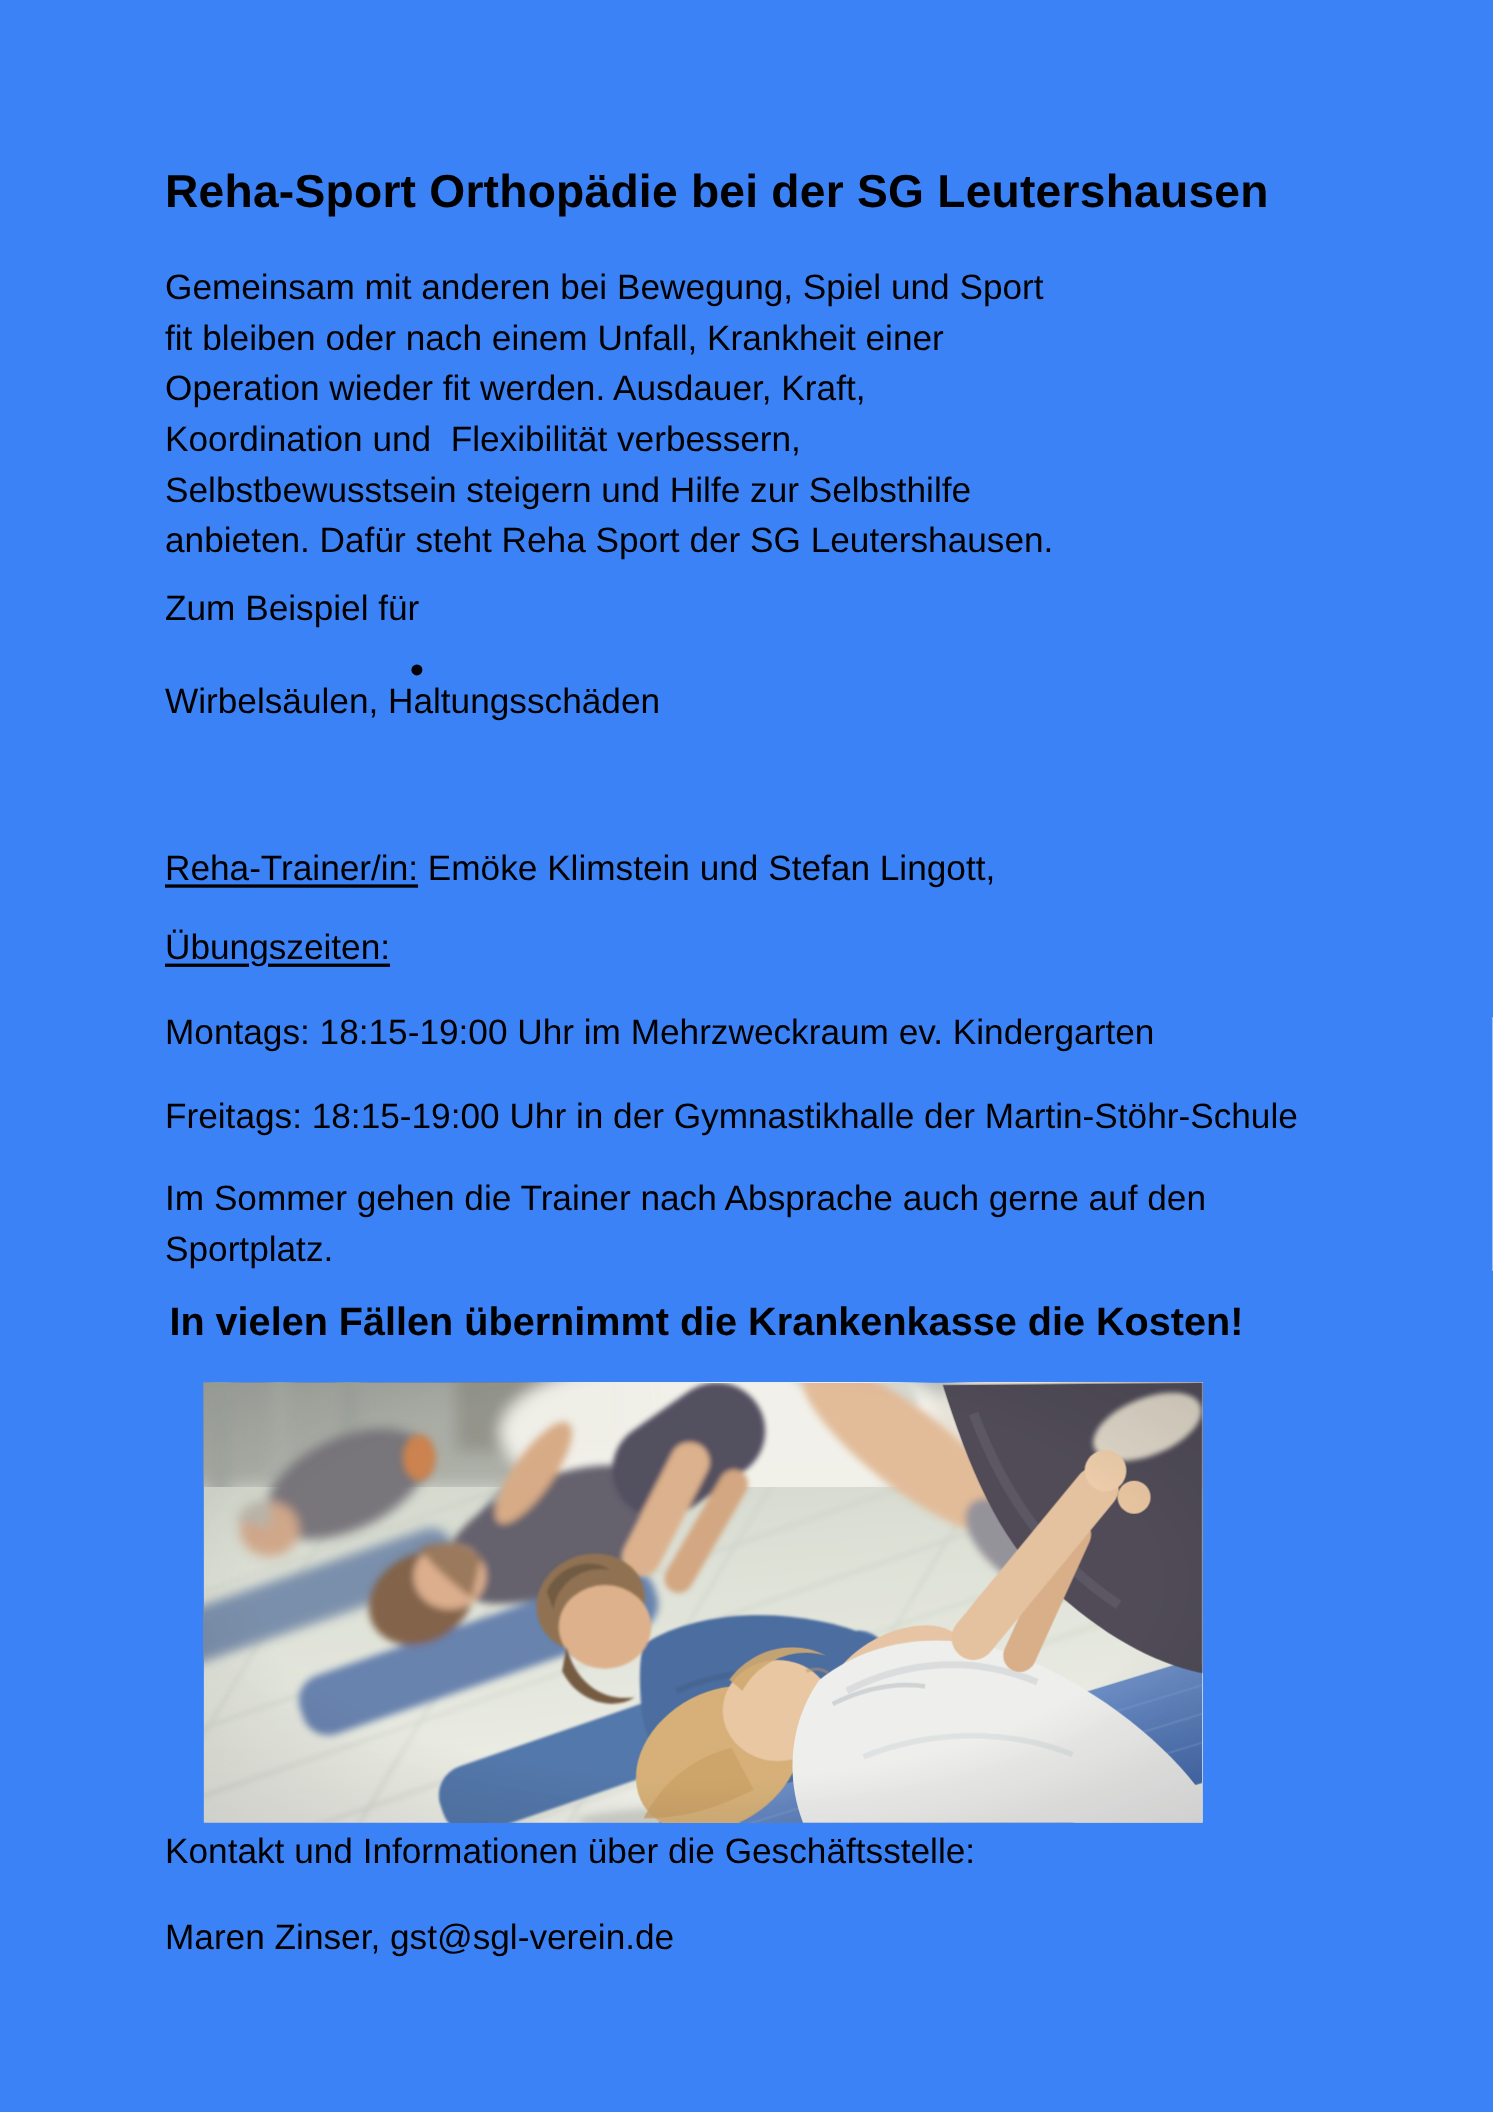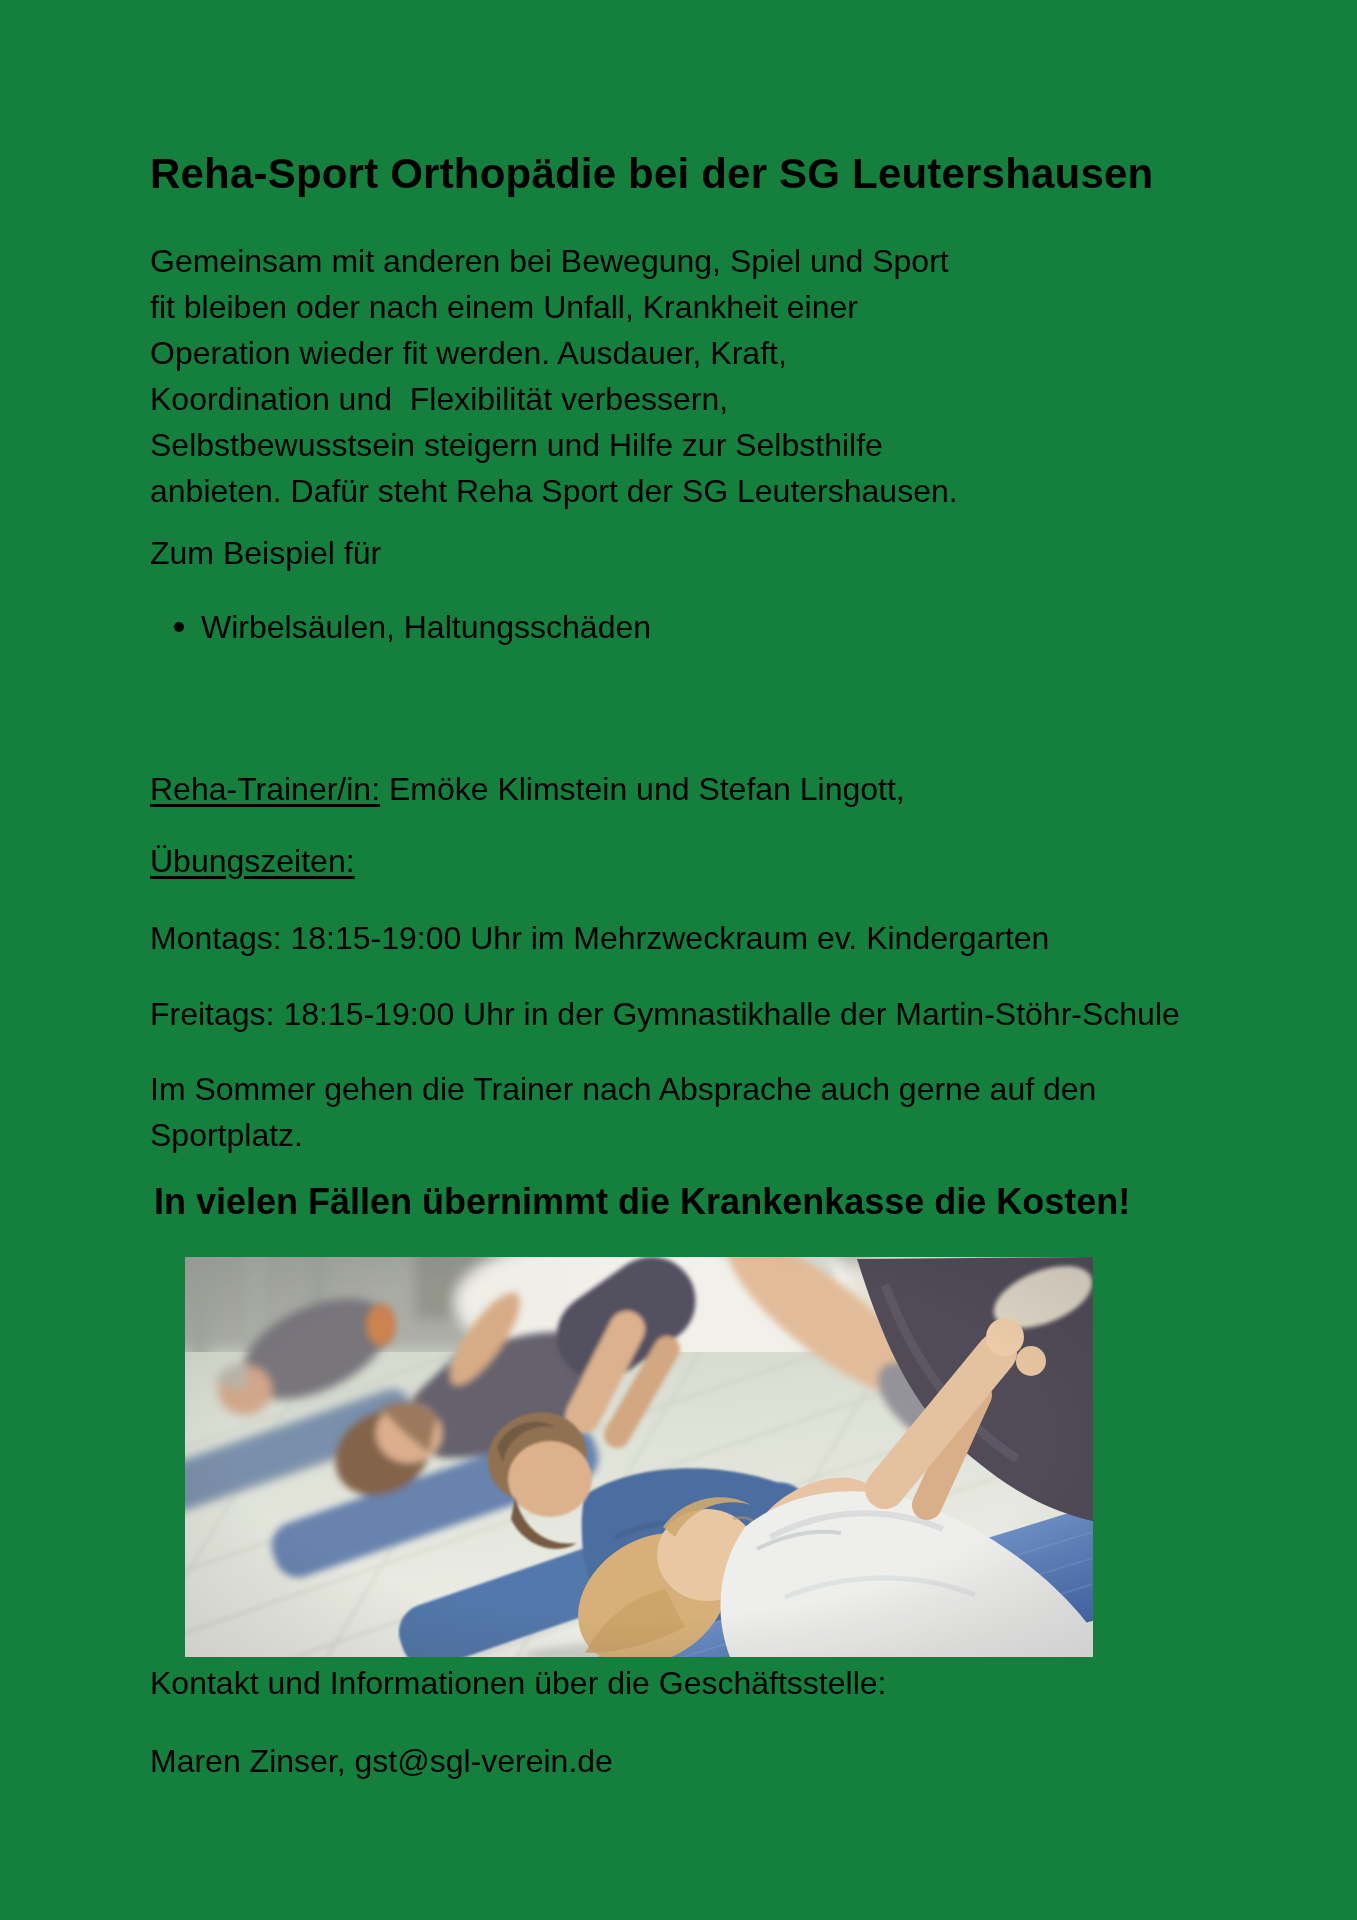--- a/index.html
+++ b/index.html
@@ -11,21 +11,21 @@
     width: 1357px;
     height: 1920px;
     position: relative;
     font-family: "Liberation Sans", sans-serif;
     color: #000000;
     overflow: hidden;
   }
   .page {
     position: absolute;
     inset: 0;
-    background: #15803d;
+    background: #3b82f6;
   }
   .abs { position: absolute; left: 150px; }
   .doc-title {
     margin: 0;
     font-size: 42px;
     font-weight: bold;
     line-height: 48px;
     letter-spacing: 0.2px;
     white-space: nowrap;
   }
@@ -37,20 +37,21 @@
   .pre-lines { white-space: pre-wrap; }
   .bullets {
     list-style: none;
     margin: 0;
     padding: 0;
   }
   .bullet-row {
     display: flex;
     align-items: center;
     height: 45px;
+    flex-direction: column;
   }
   .bullet-dot {
     flex: 0 0 auto;
     width: 10px;
     height: 10px;
     border-radius: 50%;
     background: #000000;
     margin-left: 24px;
     margin-right: 17px;
   }

